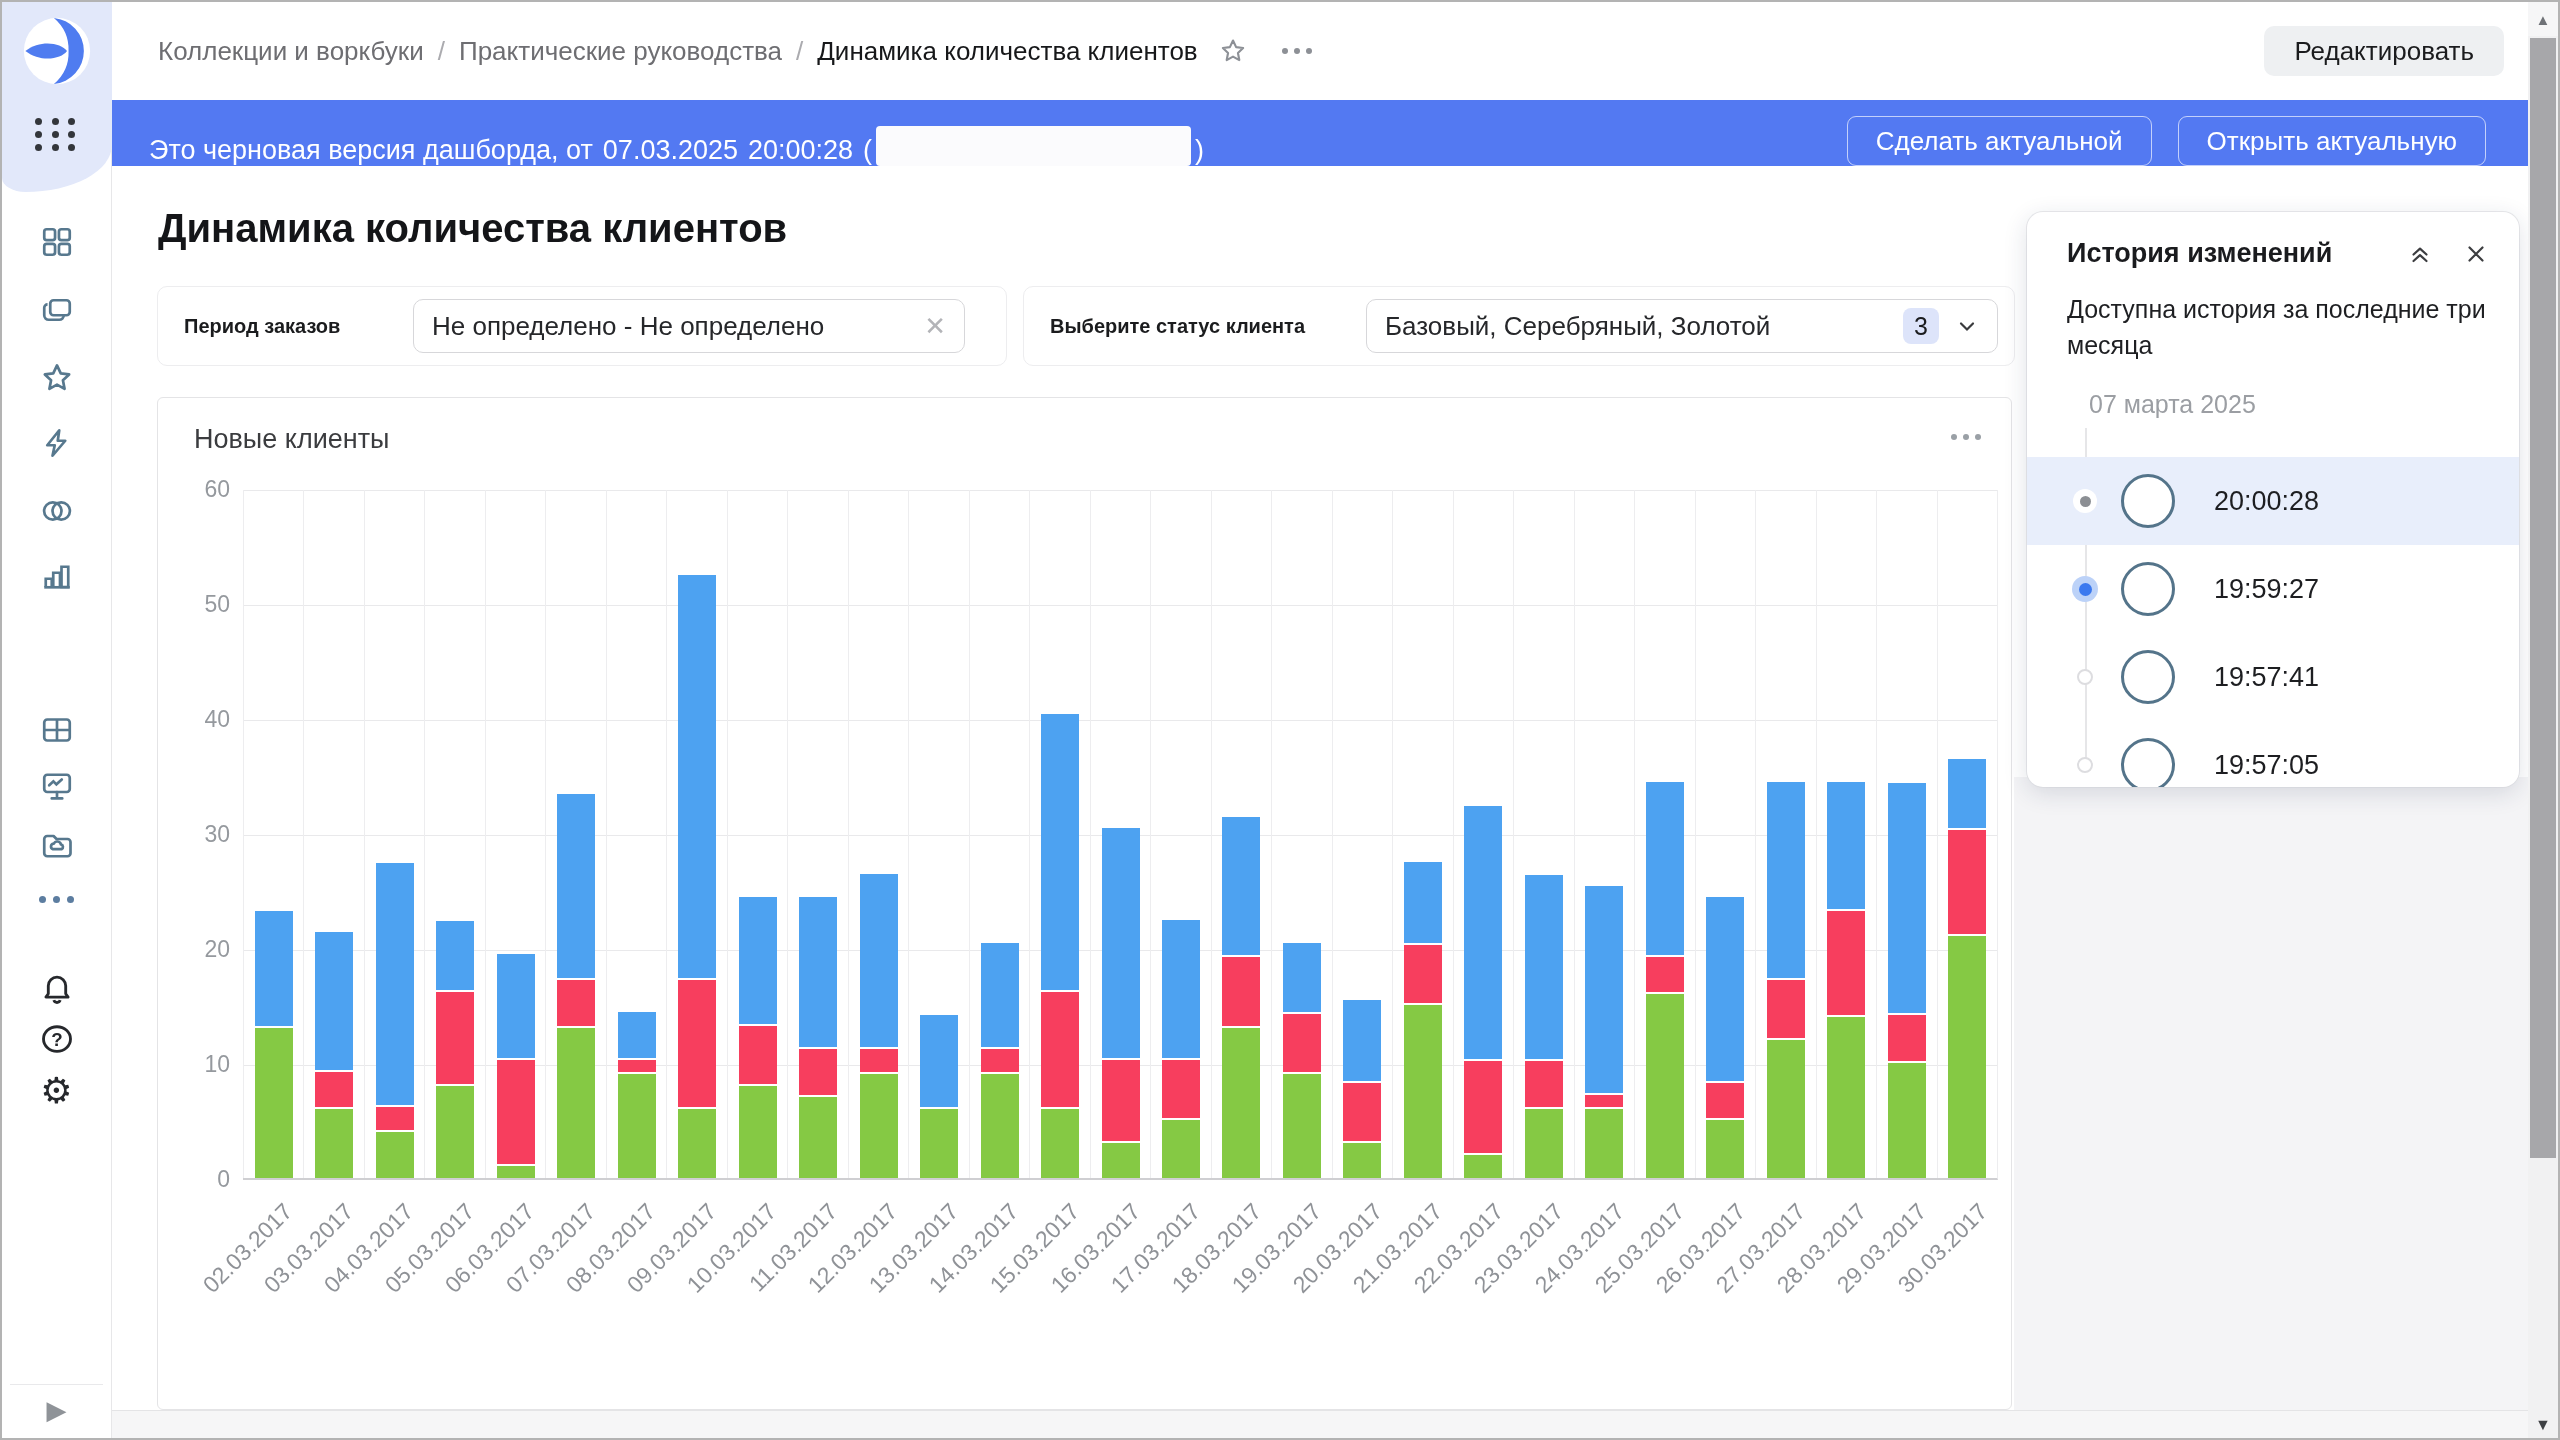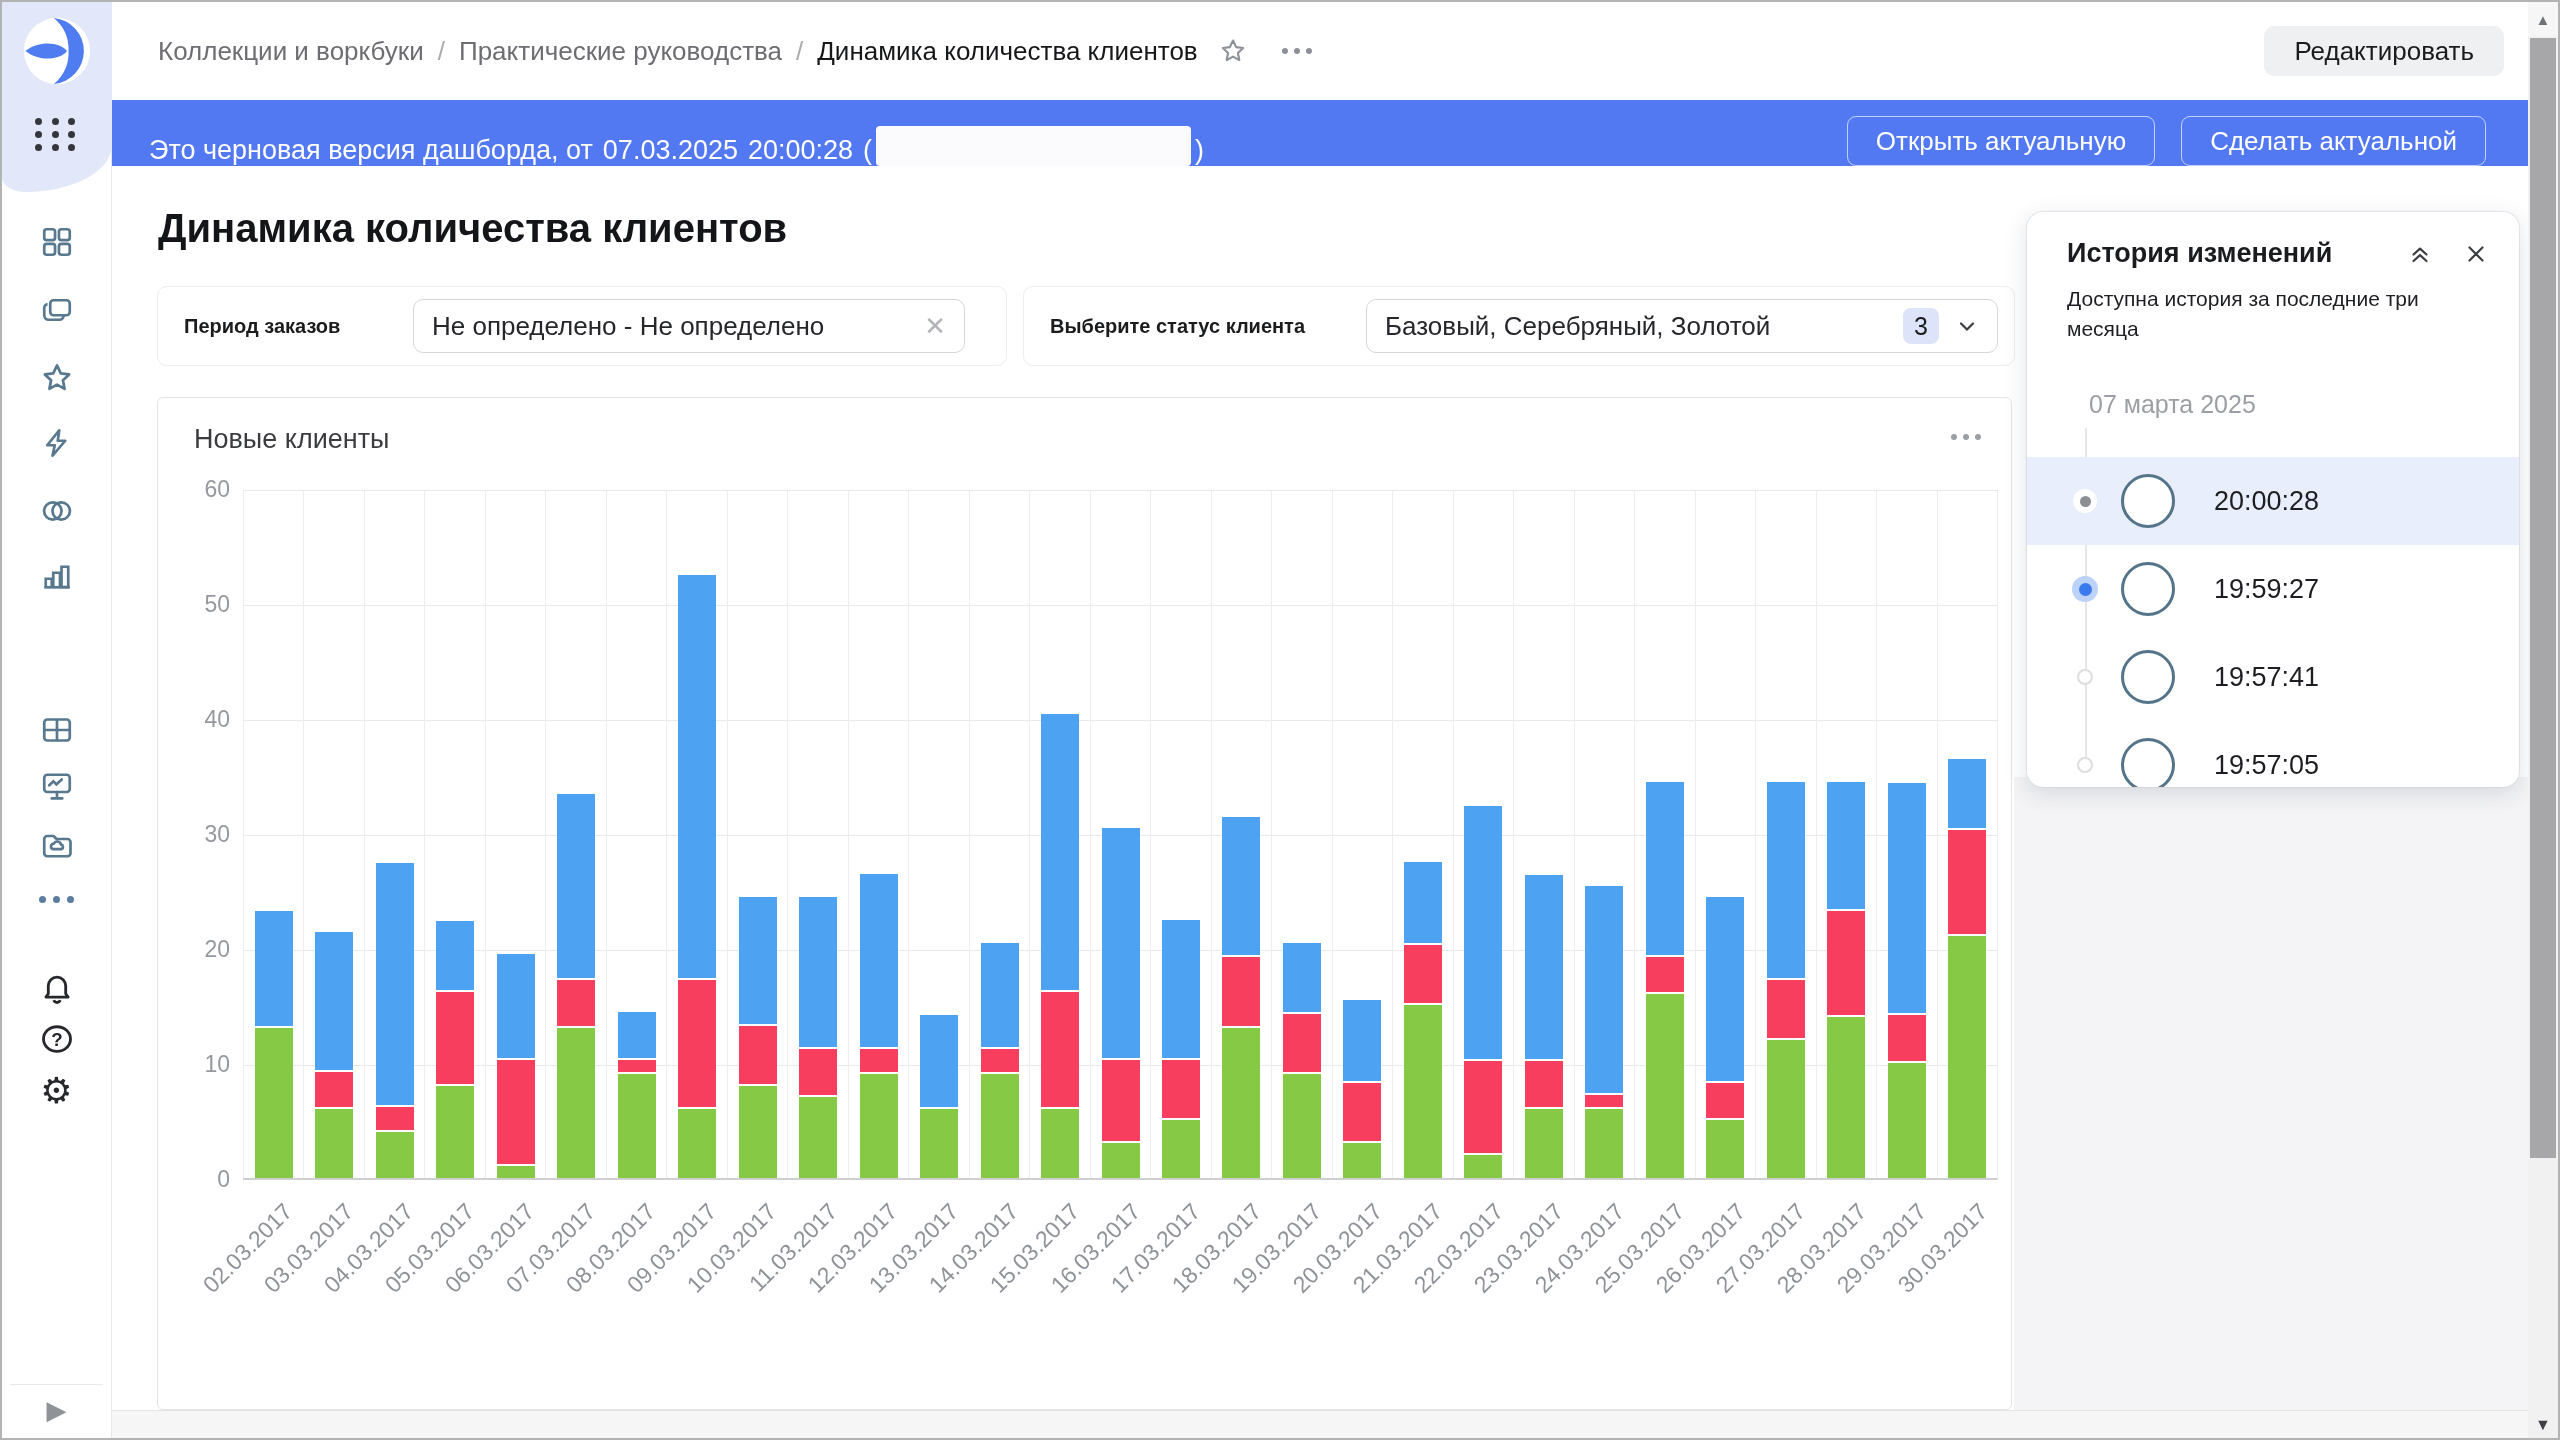--- a/index.html
+++ b/index.html
@@ -72,21 +72,21 @@
   .xlab { position:absolute; font-size:23px; color:#8f9297; white-space:nowrap; transform:translateX(-100%) rotate(-45deg); transform-origin:100% 0; }
   .legend { position:absolute; left:0; right:0; bottom:36px; display:flex; justify-content:center; gap:110px; }
   .legend-item { display:flex; align-items:center; gap:16px; font-size:25px; color:#76797d; }
   .legend-dot { width:20px; height:20px; border-radius:50%; }
 
   
   .history { position:absolute; left:2025px; top:210px; width:492px; height:575px; background:#fff; border-radius:16px; box-shadow:0 6px 24px rgba(30,40,80,.14), 0 0 0 1px #ececee; z-index:10; overflow:hidden; }
   .hist-head { position:absolute; left:40px; right:30px; top:26px; display:flex; align-items:center; }
   .hist-title { font-size:27px; font-weight:bold; color:#1a1b1e; }
   .hist-head .ics { margin-left:auto; display:flex; gap:30px; color:#3c3d40; }
-  .hist-sub { position:absolute; left:40px; top:72px; width:420px; font-size:21px; line-height:1.42; color:#1e1f22; }
+  .hist-sub { position:absolute; left:40px; top:80px; width:420px; font-size:25px; line-height:1.42; color:#1e1f22; }
   .hist-date { position:absolute; left:62px; top:178px; font-size:25px; color:#9b9ea3; }
   .hist-line { position:absolute; left:58px; top:216px; width:2px; height:344px; background:#e6e6e8; }
   .hist-rows { position:absolute; left:0; right:0; top:245px; }
   .hrow { position:relative; height:88px; }
   .hrow.hl { background:#e8eefb; }
   .tl-dot { position:absolute; left:47px; top:50%; transform:translate(0,-50%); }
   .dot-first { width:24px; height:24px; border-radius:50%; background:#fff; display:flex; align-items:center; justify-content:center; margin-left:-1px; }
   .dot-first i { width:11px; height:11px; border-radius:50%; background:#8c8f94; }
   .dot-sel { width:26px; height:26px; border-radius:50%; background:#bcd2f8; display:flex; align-items:center; justify-content:center; margin-left:-2px; }
   .dot-sel i { width:13px; height:13px; border-radius:50%; background:#3b79ef; }
@@ -235,22 +235,22 @@
   </header>
 
   <div class="banner">
     <span>Это черновая версия дашборда, от</span>
     <span class="gap">07.03.2025</span>
     <span class="gap">20:00:28</span>
     <span class="gap">(</span>
     <span class="masked-pill"></span>
     <span>)</span>
     <div class="banner-actions">
+      <button class="banner-btn">Сделать актуальной</button>
       <button class="banner-btn">Открыть актуальную</button>
-      <button class="banner-btn">Сделать актуальной</button>
     </div>
   </div>
 
   <main class="content">
     <div class="right-gray"></div>
     <h1 class="page-title">Динамика количества клиентов</h1>
 
     <div class="filter-card one">
       <span class="filter-label">Период заказов</span>
       <div class="control-box">

